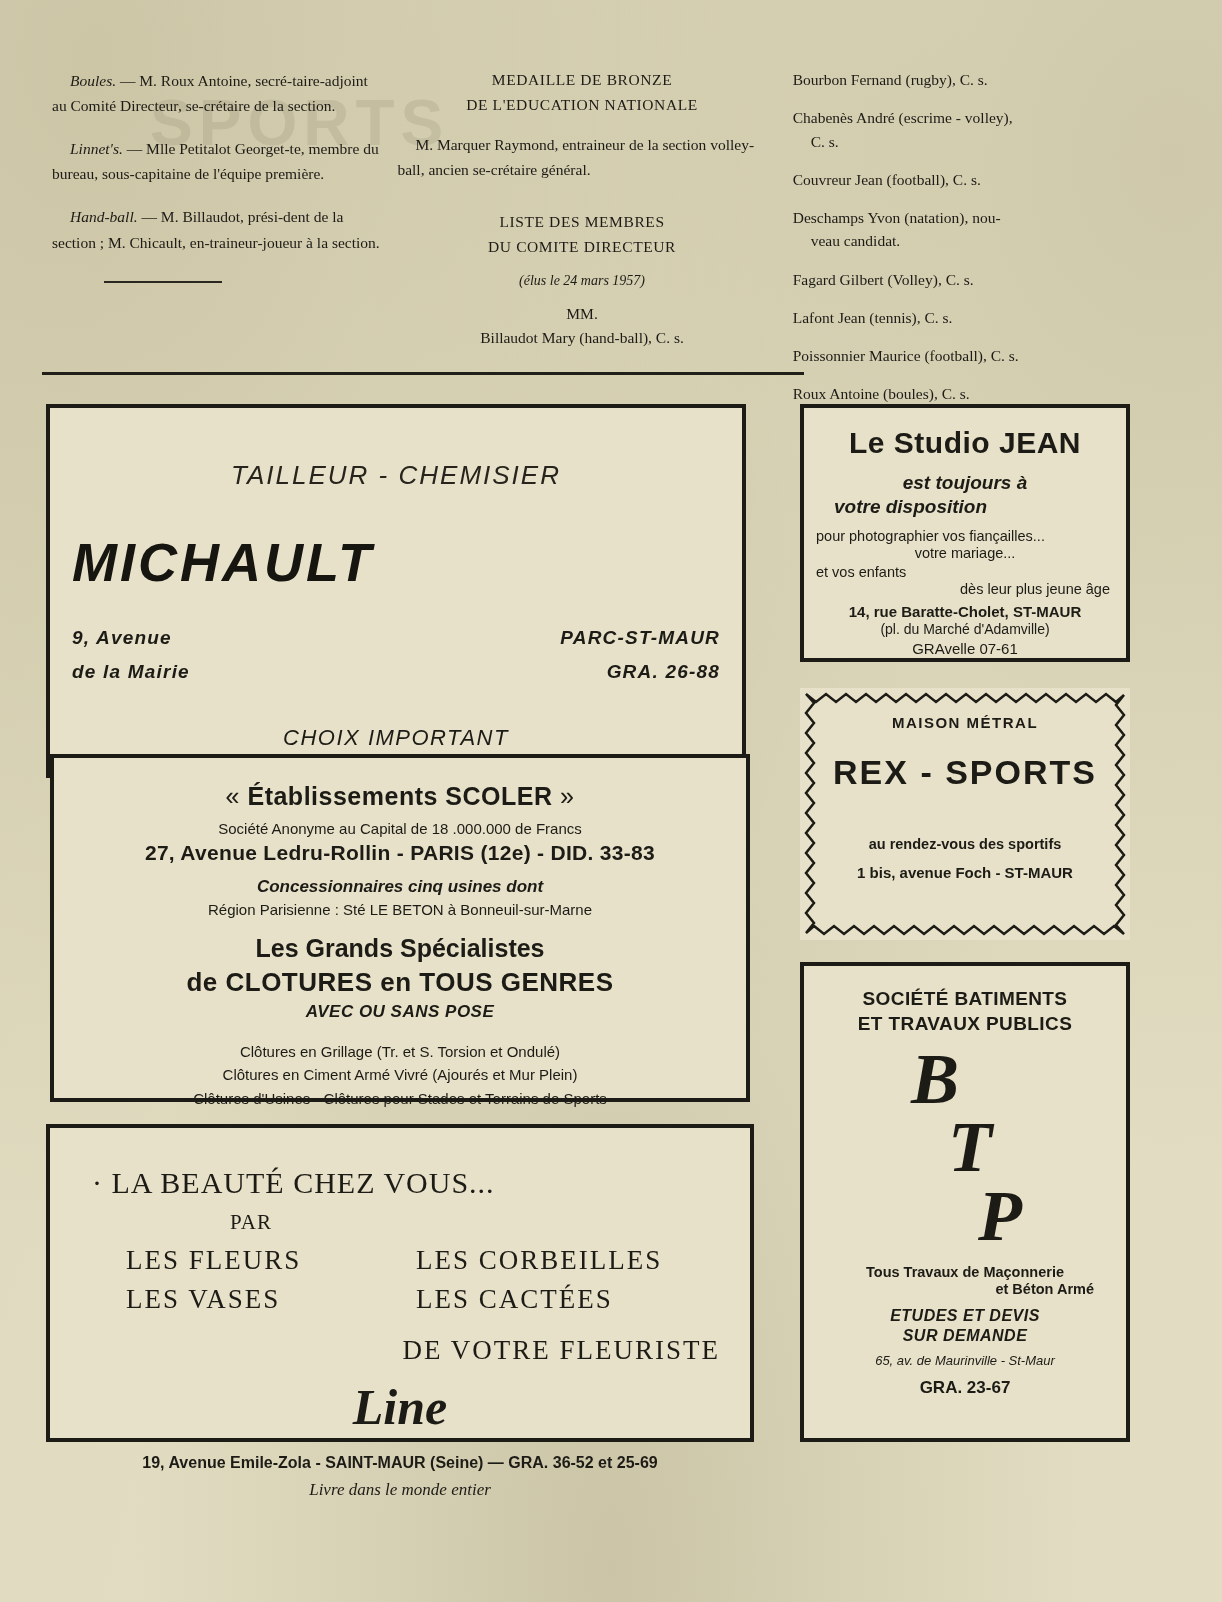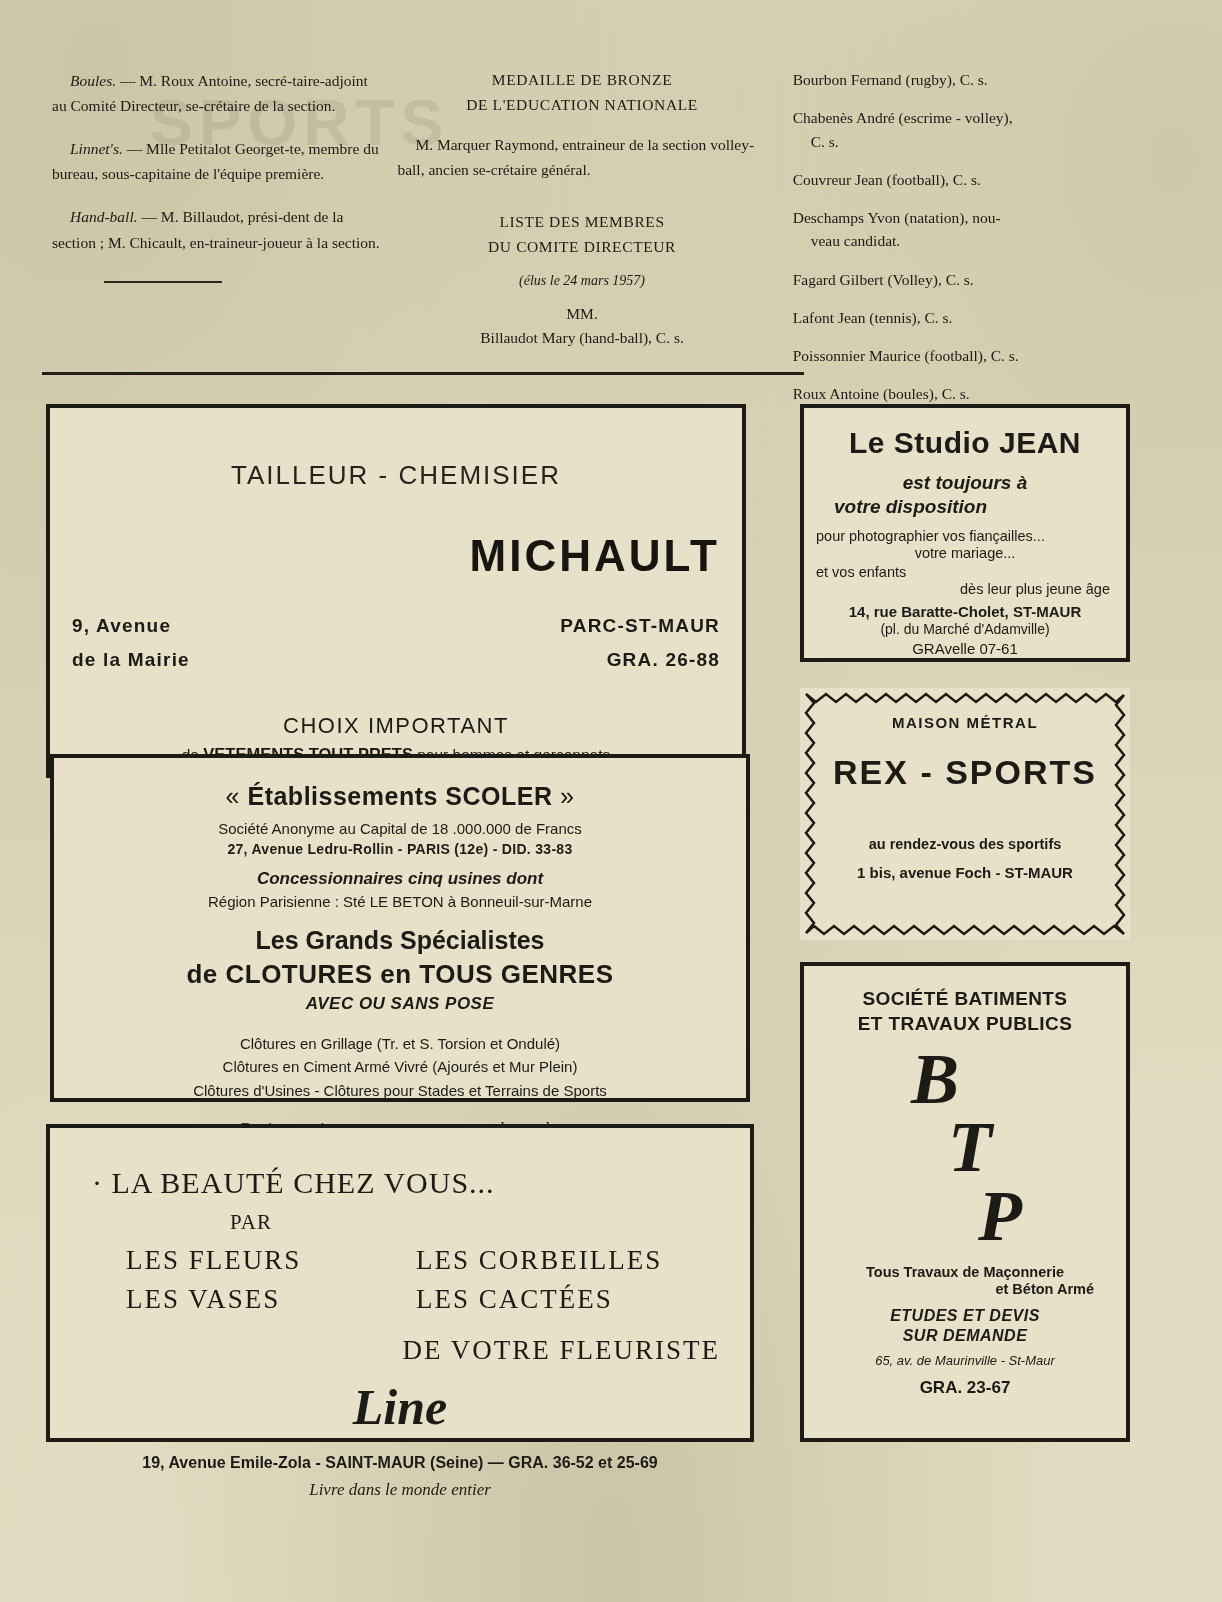--- a/index.html
+++ b/index.html
@@ -107,36 +107,36 @@
     box-shadow: 0 0 0 2px #e6e1c8 inset, 0 0 0 0 transparent;
   }
   .dbl-inner {
     border: 1px solid #1d1b15;
     width: 100%;
     height: 100%;
     box-sizing: border-box;
   }
 
   
-  #ad-michault { left: 46px; top: 404px; width: 700px; height: 374px; }
+  #ad-michault { left: 46px; top: 404px; width: 700px; height: 374px; font-style: italic; }
   #ad-michault .dbl-inner { padding: 18px 22px; }
   .mich-title {
     font-family: "Liberation Sans", sans-serif;
     font-size: 26px;
     letter-spacing: 2px;
     text-align: center;
     margin-top: 34px;
     color: #26241d;
   }
   .mich-name {
     font-family: "Liberation Sans", sans-serif;
     font-weight: bold;
-    font-size: 44px;
+    font-size: 54px;
     letter-spacing: 3px;
-    text-align: right;
+    text-align: left;
     margin-top: 40px;
     color: #16150f;
   }
   .mich-addr {
     display: flex;
     justify-content: space-between;
     margin-top: 34px;
     font-family: "Liberation Sans", sans-serif;
     font-weight: bold;
     font-size: 19px;
@@ -158,21 +158,21 @@
     margin-top: 6px;
   }
   .mich-sub b { font-size: 16.5px; }
 
   
   #ad-scoler { left: 50px; top: 754px; width: 700px; height: 348px; }
   #ad-scoler .dbl-inner { padding: 14px 18px; text-align: center; font-family: "Liberation Sans", sans-serif; }
   .sc-title { font-size: 25px; font-weight: bold; letter-spacing: 0.5px; margin-top: 10px; }
   .sc-title .q { font-weight: normal; }
   .sc-l2 { font-size: 15px; margin-top: 9px; }
-  .sc-l3 { font-size: 14px; font-weight: bold; margin-top: 4px; letter-spacing: 0.3px; }
+  .sc-l3 { font-size: 21px; font-weight: bold; margin-top: 4px; letter-spacing: 0.3px; }
   .sc-conc { font-size: 17px; font-style: italic; font-weight: bold; margin-top: 12px; }
   .sc-reg { font-size: 15px; margin-top: 4px; }
   .sc-big1 { font-size: 25px; font-weight: bold; margin-top: 16px; }
   .sc-big2 { font-size: 26px; font-weight: bold; margin-top: 4px; letter-spacing: 0.5px; }
   .sc-avec { font-size: 17px; font-style: italic; font-weight: bold; margin-top: 4px; letter-spacing: 0.5px; }
   .sc-list { font-size: 15px; margin-top: 18px; line-height: 1.55; }
   .sc-devis { font-size: 17px; font-style: italic; margin-top: 17px; font-family: "Liberation Serif", serif; }
 
   
   #ad-line { left: 46px; top: 1124px; width: 708px; height: 318px; }

